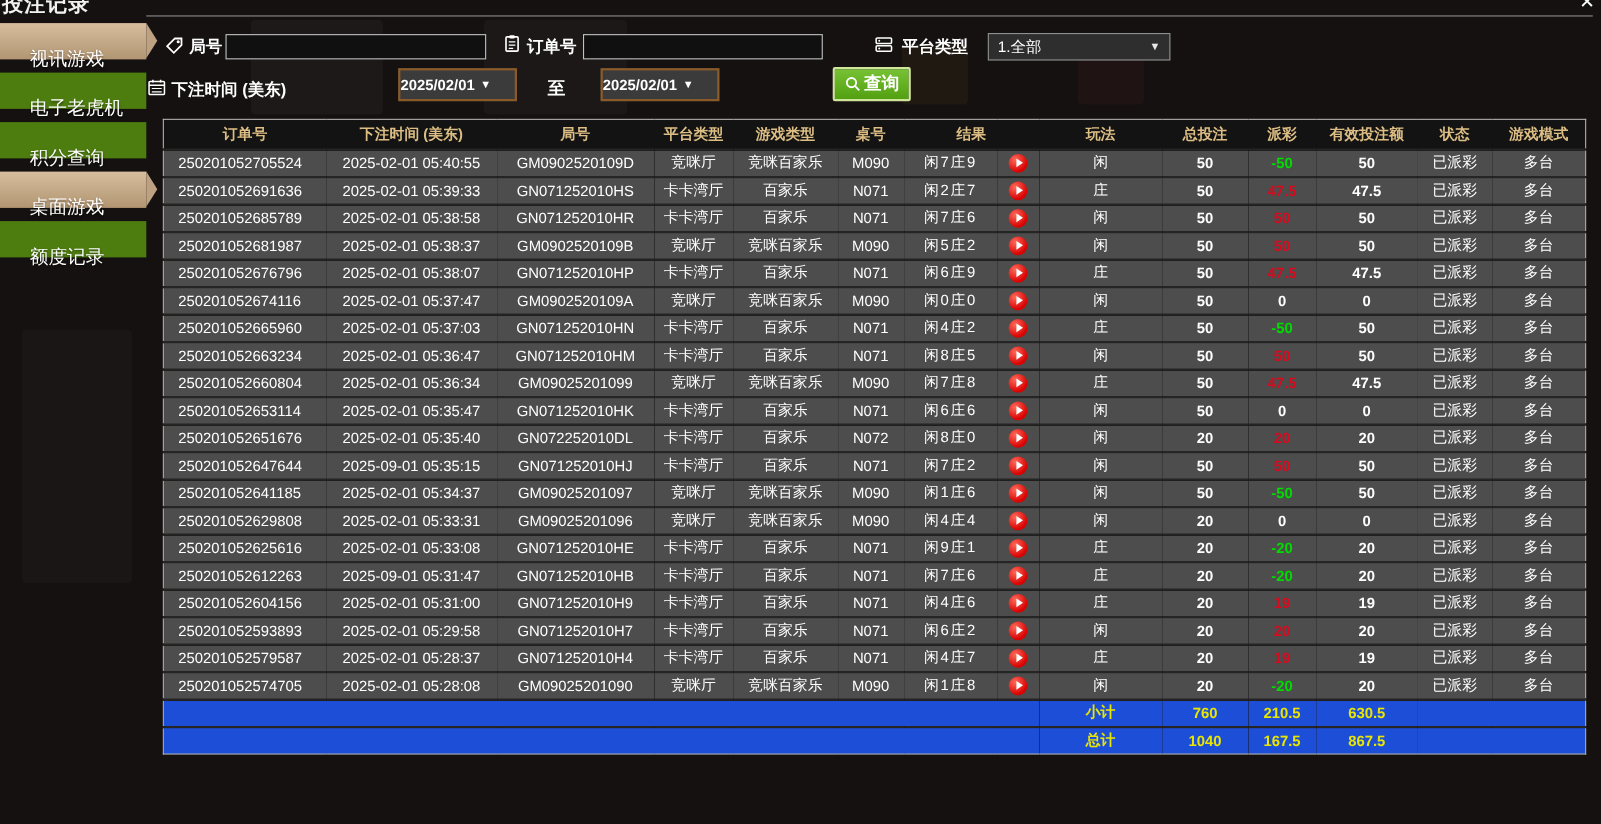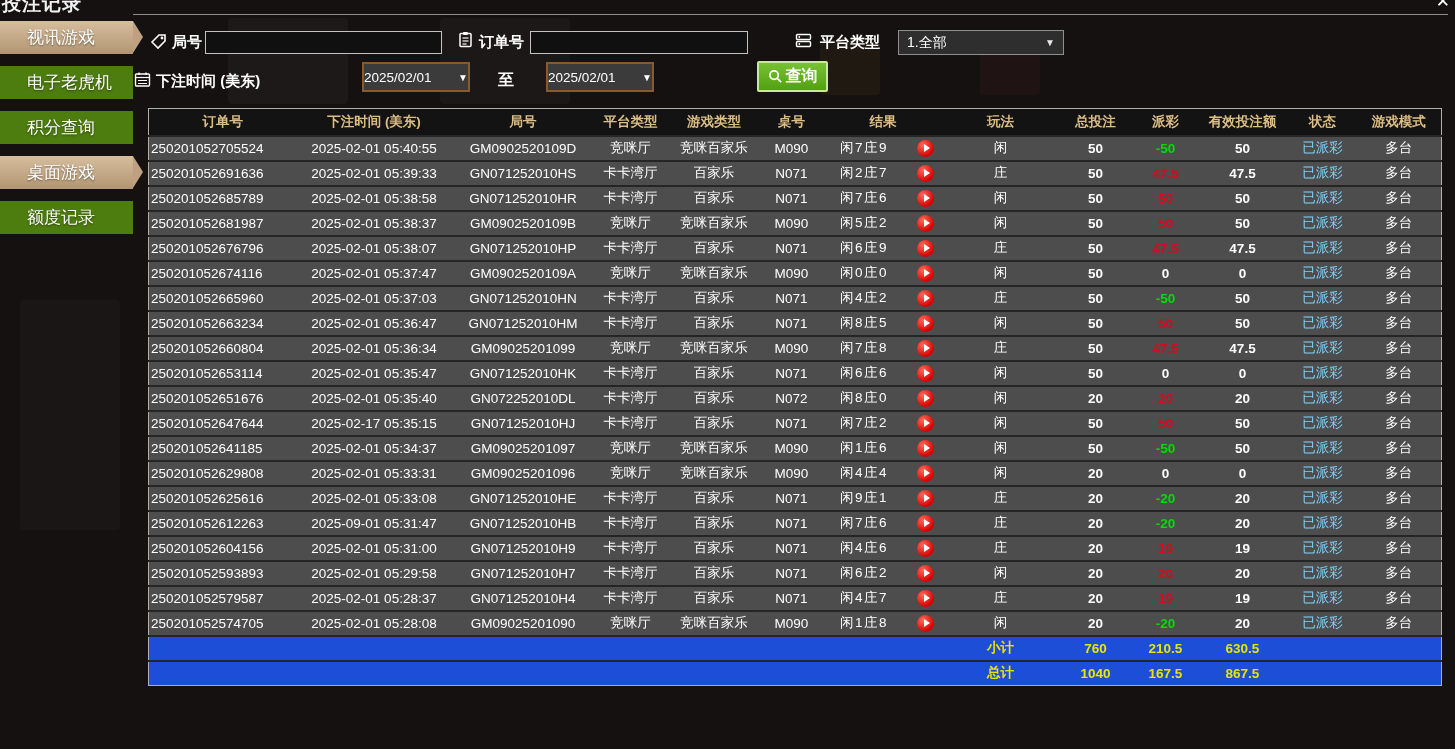--- a/index.html
+++ b/index.html
@@ -20,21 +20,21 @@
 
   
   .window-title { position:absolute; top:-9px; left:2px; font-size:19px; font-weight:bold; color:#f2f2f2; letter-spacing:1px; }
   .titlebar-line { position:absolute; top:14px; left:133px; width:1315px; height:1px; background:#8d8d8d; }
   .close-btn { position:absolute; top:-7px; right:5px; font-size:17px; font-weight:bold; color:#fff; cursor:pointer; line-height:1; }
 
   
   .sidebar { position:absolute; left:0; top:21px; width:143px; }
   .side-item { position:relative; width:133px; height:33px; margin-bottom:12px; background:#4d7c0f; cursor:pointer; }
   .side-item .side-label {
-    position:absolute; left:27px; top:0; line-height:33px; font-size:17px; color:#fff;
+    position:absolute; left:27px; top:16px; line-height:33px; font-size:17px; color:#fff;
     text-shadow:0 1px 2px rgba(0,0,0,0.45); white-space:nowrap;
   }
   .side-item.active { background:linear-gradient(#d6bd9d,#b29673); }
   .side-item.active::after {
     content:""; position:absolute; left:133px; top:0;
     border-top:16.5px solid transparent; border-bottom:16.5px solid transparent;
     border-left:10px solid #bda181;
   }
   .side-icon { position:absolute; left:-7px; top:9px; width:16px; height:16px; opacity:0.9; }
 
@@ -50,22 +50,22 @@
   #order-input { left:530px; top:31px; width:218px; }
   .fselect {
     position:absolute; left:898px; top:30px; width:166px; height:25px;
     background:#2e2e2e; border:1px solid #8f8f8f; cursor:pointer;
     display:flex; align-items:center; padding:0 8px; font-size:14px;
   }
   .fselect .caret { margin-left:auto; font-size:10px; color:#e8e8e8; }
   .datebox {
     position:absolute; top:62px; width:108px; height:30px;
     background:#3b3b3b; border:2px solid #8a5b29; cursor:pointer;
-    display:flex; align-items:center; justify-content:space-between; gap:5px;
-    font-size:13.5px; font-weight:normal; color:#fff;
+    display:flex; align-items:center; justify-content:flex-start; gap:5px;
+    font-size:13.5px; font-weight:bold; color:#fff;
   }
   #date-from { left:362px; }
   #date-to   { left:546px; }
   .datebox .caret { font-size:10px; }
   .to-label { position:absolute; left:498px; top:70px; font-size:16px; font-weight:bold; }
   .search-btn {
     position:absolute; left:757px; top:61px; width:71px; height:31px;
     background:linear-gradient(#77c234,#52a011); border:2px solid #cfe59a; border-radius:2px;
     display:flex; align-items:center; justify-content:center; gap:3px; cursor:pointer;
     font-size:16px; font-weight:bold; color:#fff;
@@ -80,24 +80,24 @@
     font-size:13.5px;
   }
   .records-table th {
     height:27px; background:#131313; color:#dcbe84; font-weight:bold; font-size:13.5px;
     white-space:nowrap; overflow:hidden;
   }
   .records-table td {
     height:25px; background:#4d4d4d; border-top:2px solid #252525;
     text-align:center; white-space:nowrap; overflow:hidden; color:#fff;
   }
-  .records-table td.c-order { text-align:left; padding-left:2px; }
+  .records-table td.c-order { text-align:left; padding-left:13px; }
   .records-table td.c-result { letter-spacing:1.5px; }
   .records-table td.bold { font-weight:bold; }
-  .records-table td.c-status { color:#7dd3fc; }
+  .records-table td.c-status { color:#ffffff; }
   .pay-red   { color:#d80a1e !important; }
   .pay-green { color:#00dc00 !important; }
   .pay-white { color:#ffffff !important; }
   .play-btn {
     display:inline-flex; align-items:center; justify-content:center;
     width:17px; height:17px; border-radius:50%; cursor:pointer; vertical-align:middle;
     background:radial-gradient(circle at 35% 30%, #ff6a5a, #d80000 70%);
   }
   .play-tri { width:0; height:0; margin-left:2px;
     border-top:4px solid transparent; border-bottom:4px solid transparent; border-left:6px solid #fff; }
@@ -453,21 +453,21 @@
     </td>
     <td>闲</td>
     <td class="bold">20</td>
     <td class="bold pay-red">20</td>
     <td class="bold">20</td>
     <td class="c-status">已派彩</td>
     <td>多台</td>
   </tr>
       <tr>
     <td class="c-order">250201052647644</td>
-    <td>2025-02-17 05:35:15</td>
+    <td>2025-09-01 05:35:15</td>
     <td>GN071252010HJ</td>
     <td>卡卡湾厅</td>
     <td>百家乐</td>
     <td>N071</td>
     <td class="c-result">闲7庄2</td>
     <td>
       <span class="play-btn">
             <span class="play-tri"></span>
           </span>
     </td>

